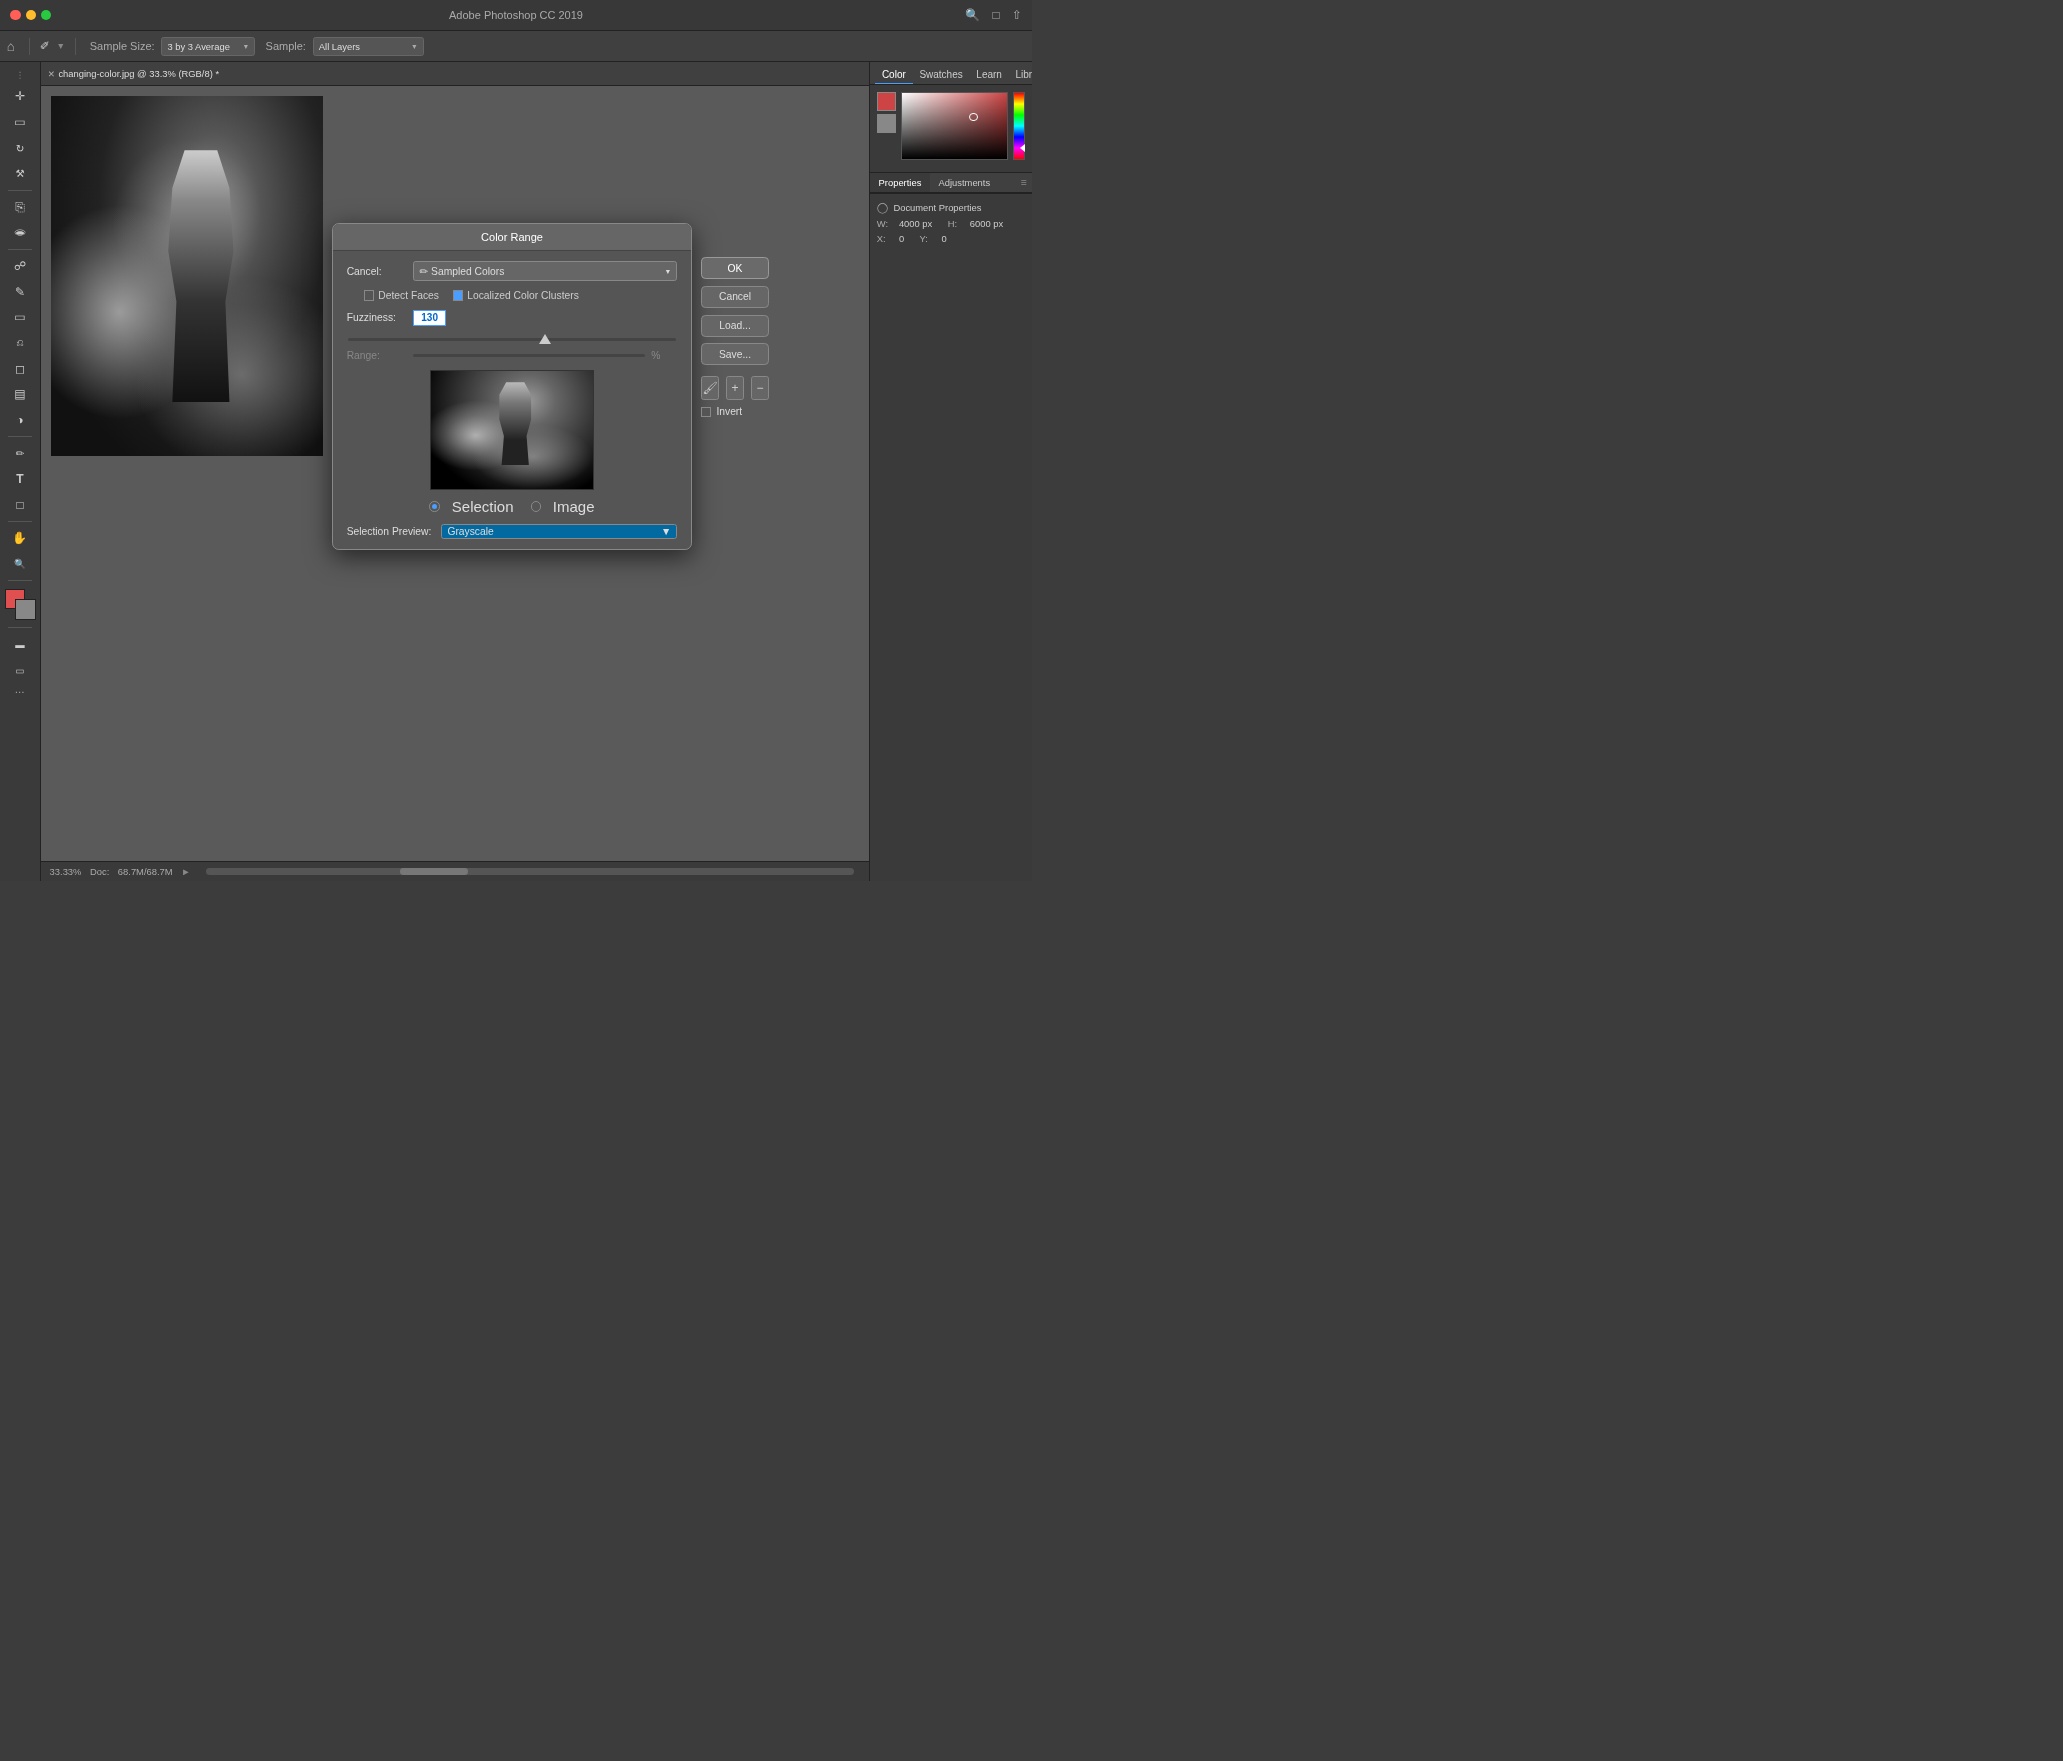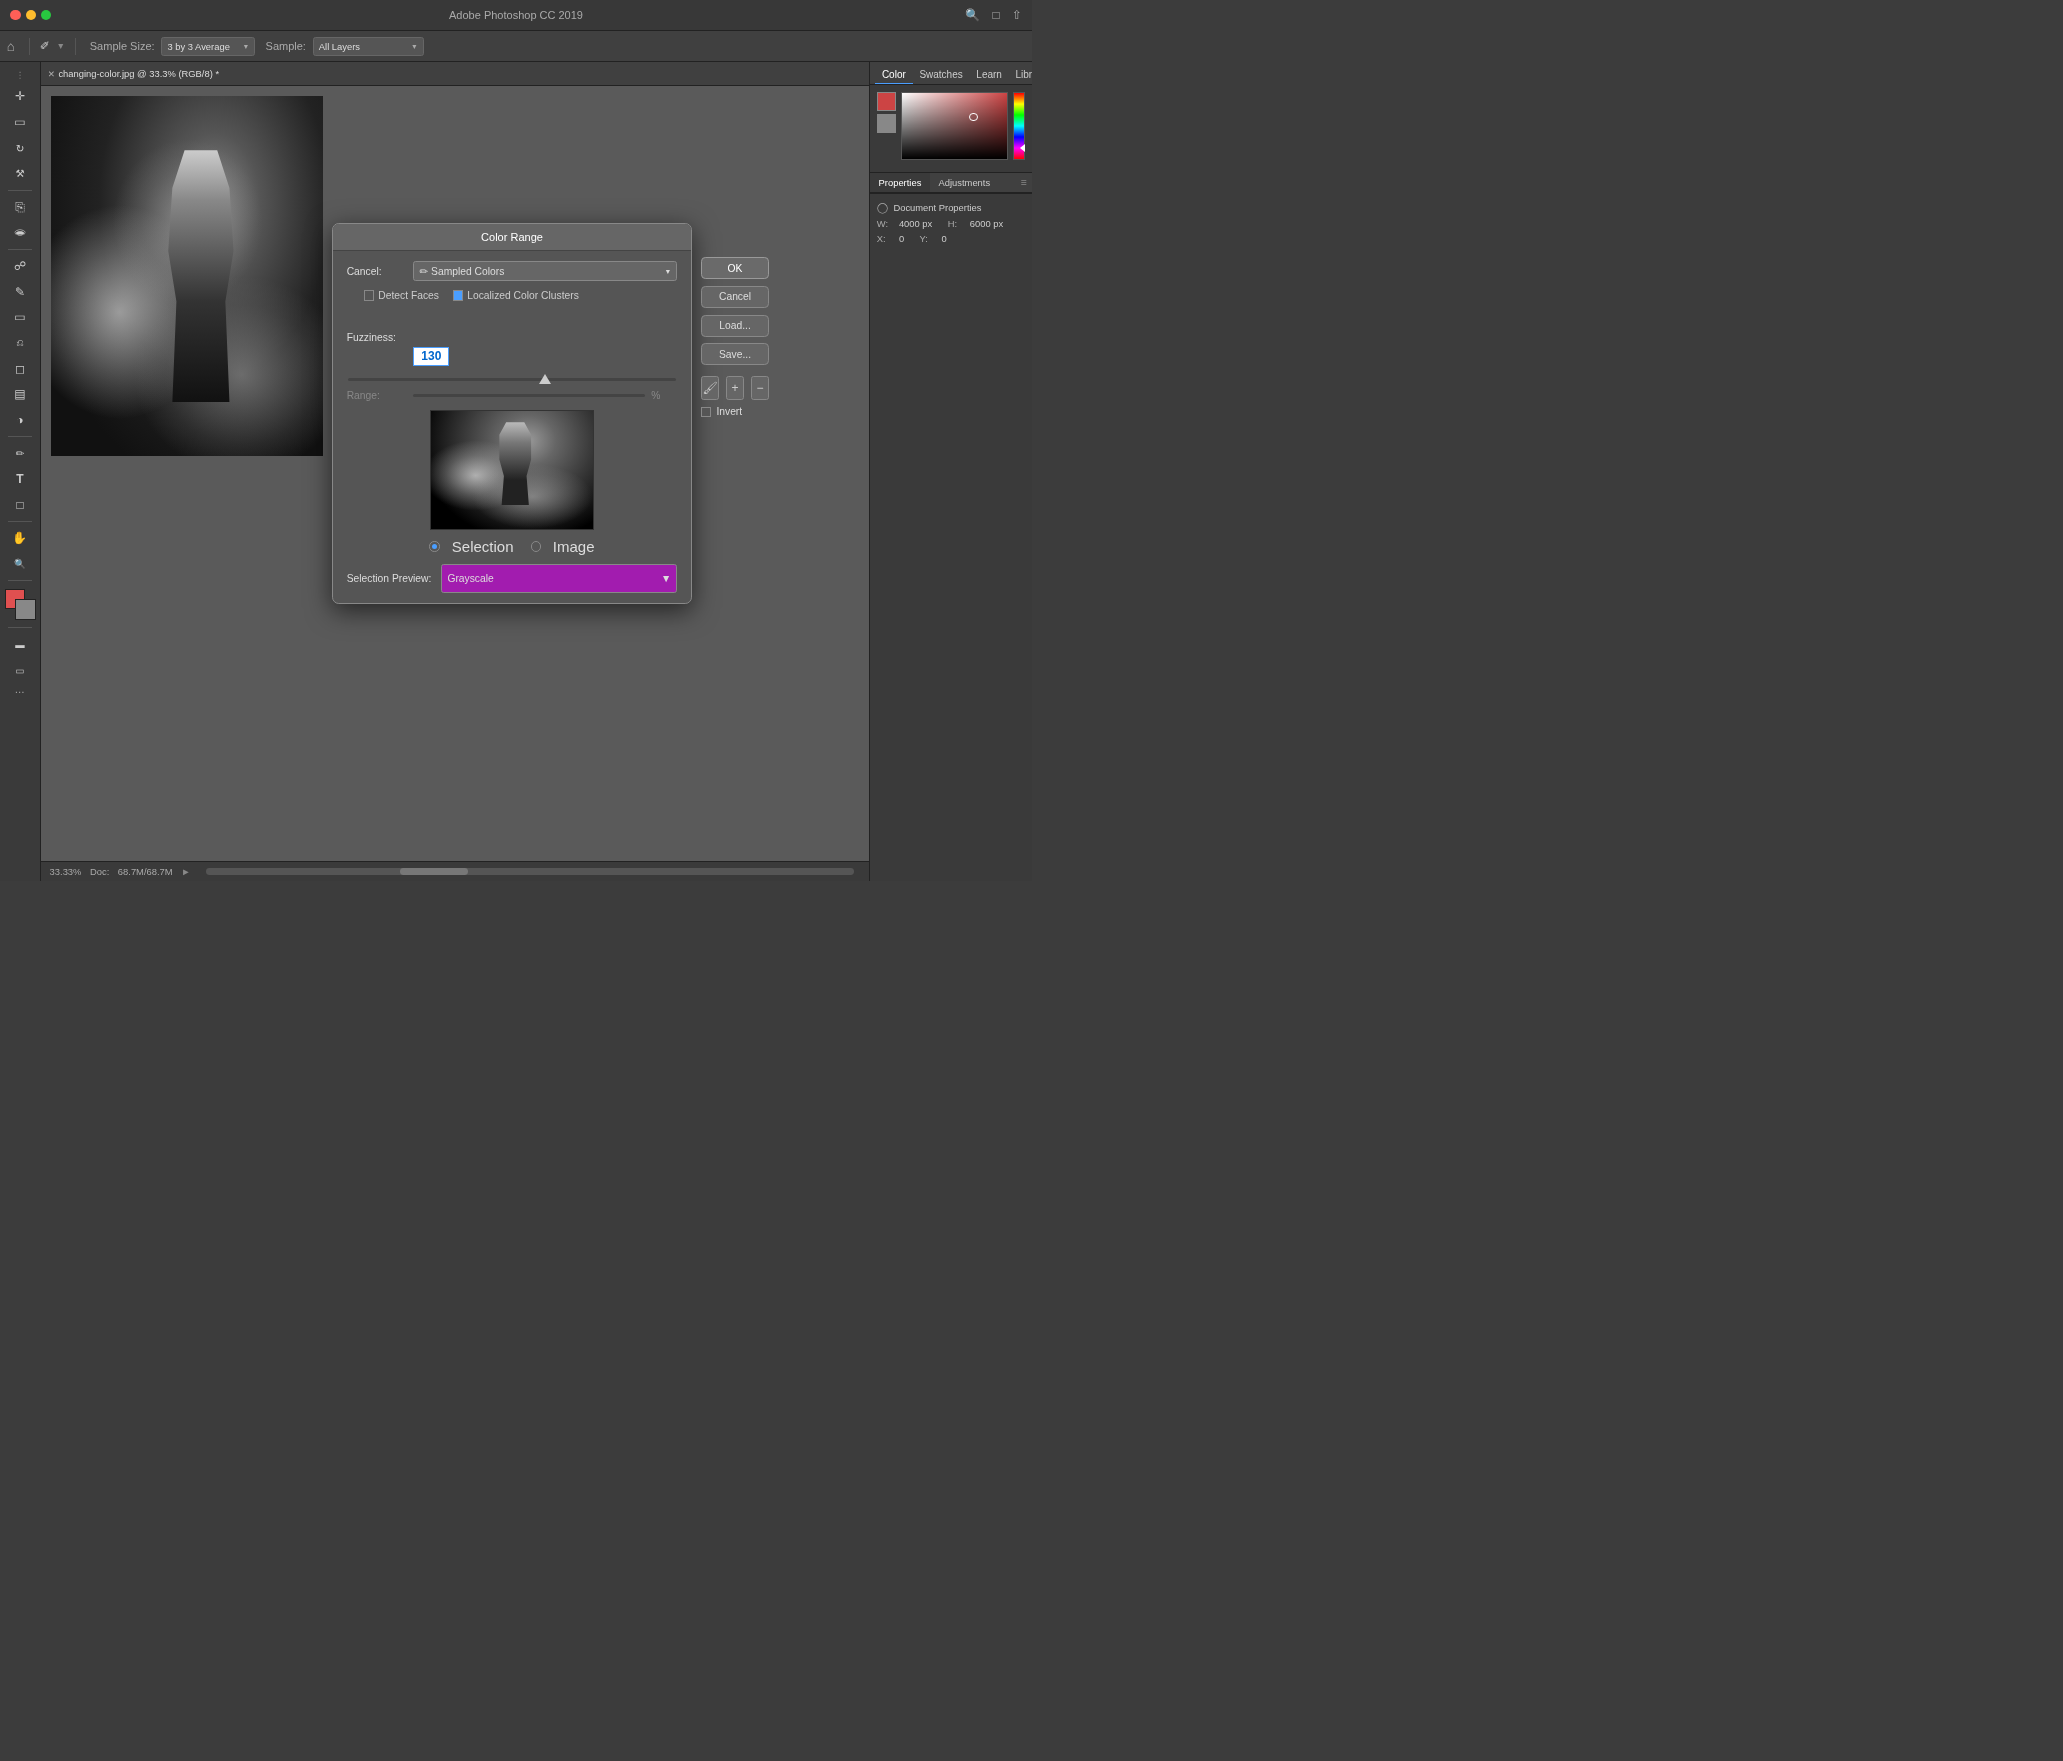--- a/index.html
+++ b/index.html
@@ -487,27 +487,26 @@
       gap: 6.8px;
     }
     .fuzz-label {
       font-size: 10.3px;
       color: #ddd;
       min-width: 60px;
     }
     .fuzz-value {
       background: #fff;
       color: #0066cc;
-      font-size: 12px;
+      font-size: 10px;
       font-weight: bold;
       padding: 1.7px 6.8px;
       min-width: 31px;
       text-align: center;
       border: 0.9px solid #4a9eff;
-      margin-top: 37px;
     }
     .slider-container {
       padding: 0 1.7px;
       position: relative;
     }
     .slider-track {
       width: 100%;
       height: 3.4px;
       background: #444;
       border-radius: 1.7px;
@@ -615,27 +614,27 @@
       align-items: center;
       gap: 8.6px;
     }
     .preview-label {
       font-size: 10.3px;
       color: #ddd;
       min-width: 86px;
     }
     .preview-select {
       flex: 1;
-      background: #a21caf;
+      background: #0369a1;
       border: 0.9px solid #888;
       border-radius: 2.6px;
       color: #ddd;
       font-size: 10.3px;
       padding: 2.6px 5.1px;
-      height: 29px;
+      height: 15px;
       cursor: pointer;
       display: flex;
       align-items: center;
       justify-content: space-between;
     }
 
     
     .dialog-buttons {
       position: absolute;
       top: 34px;

